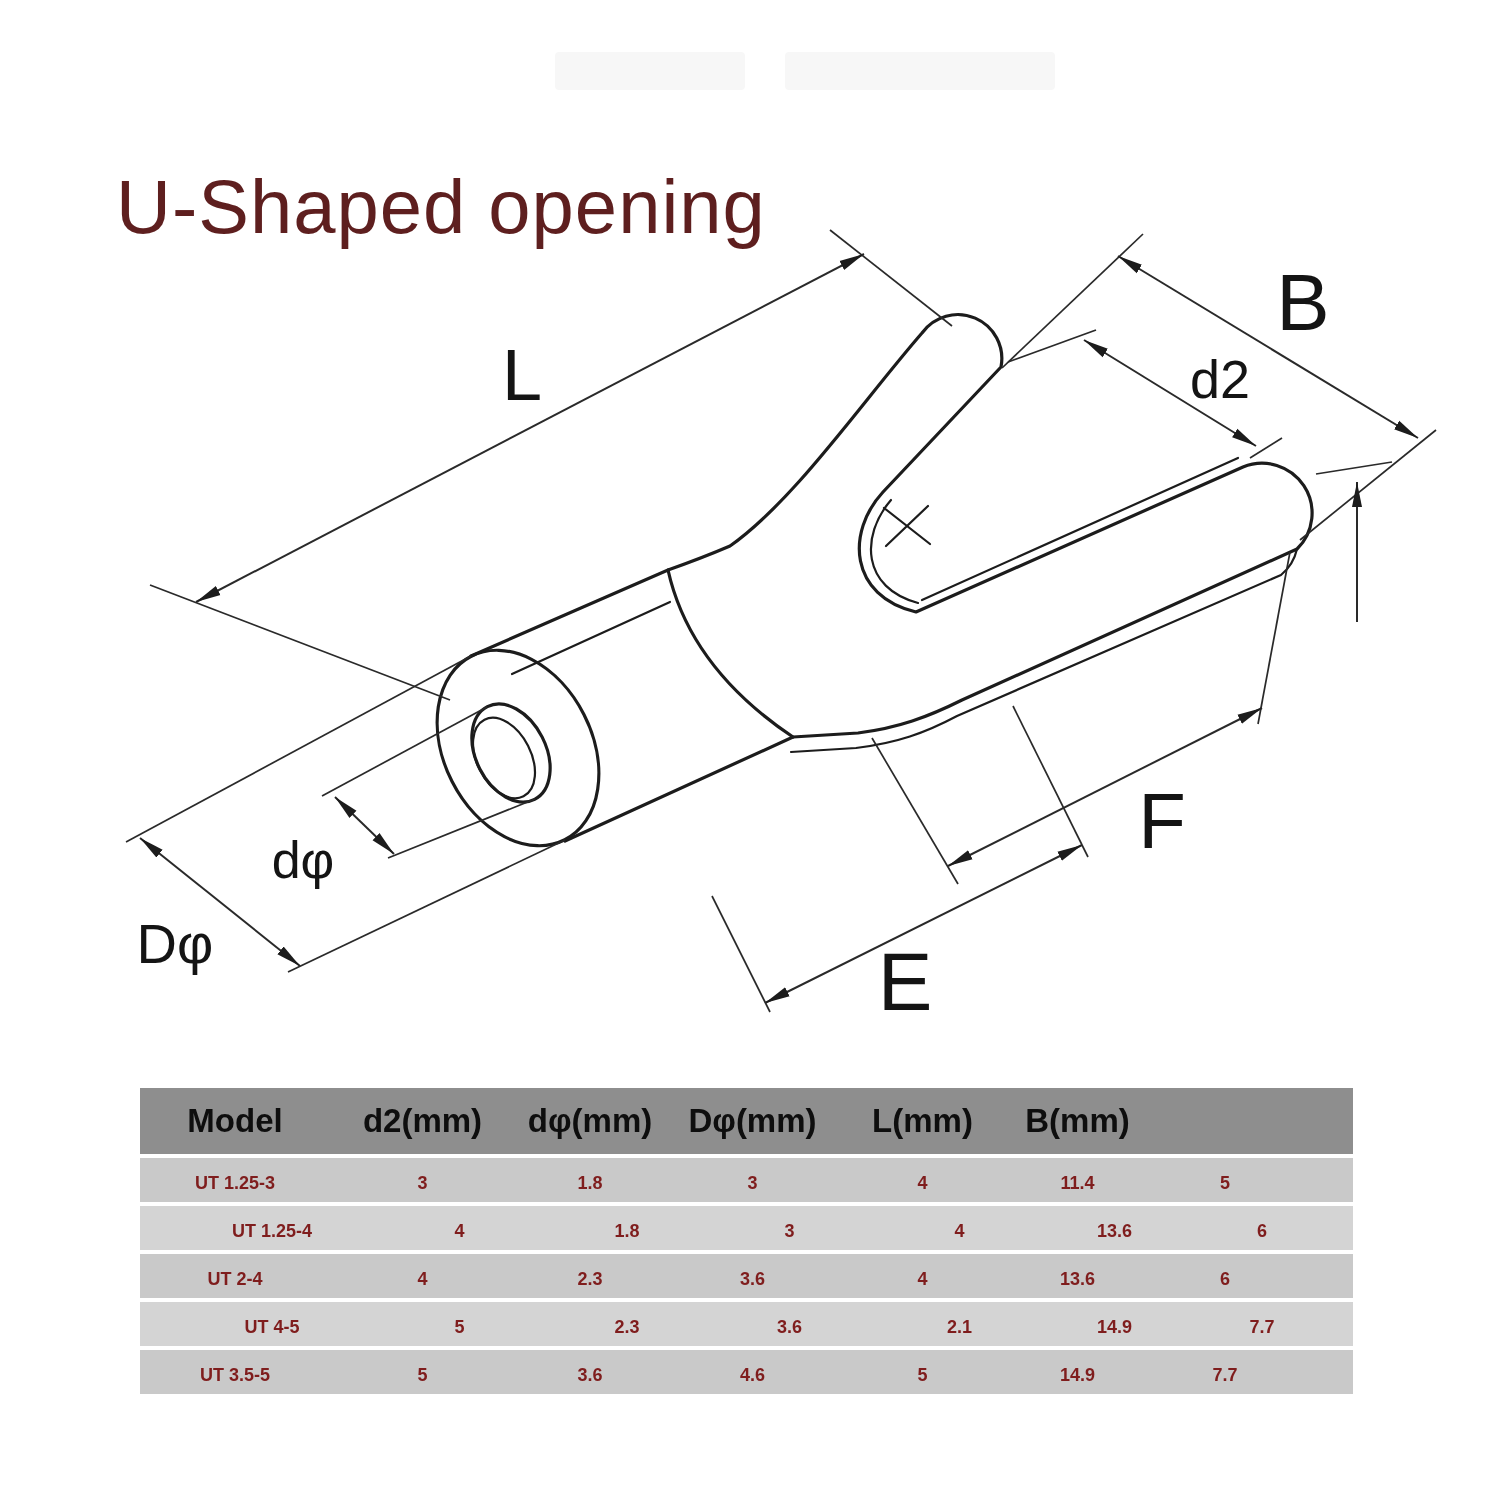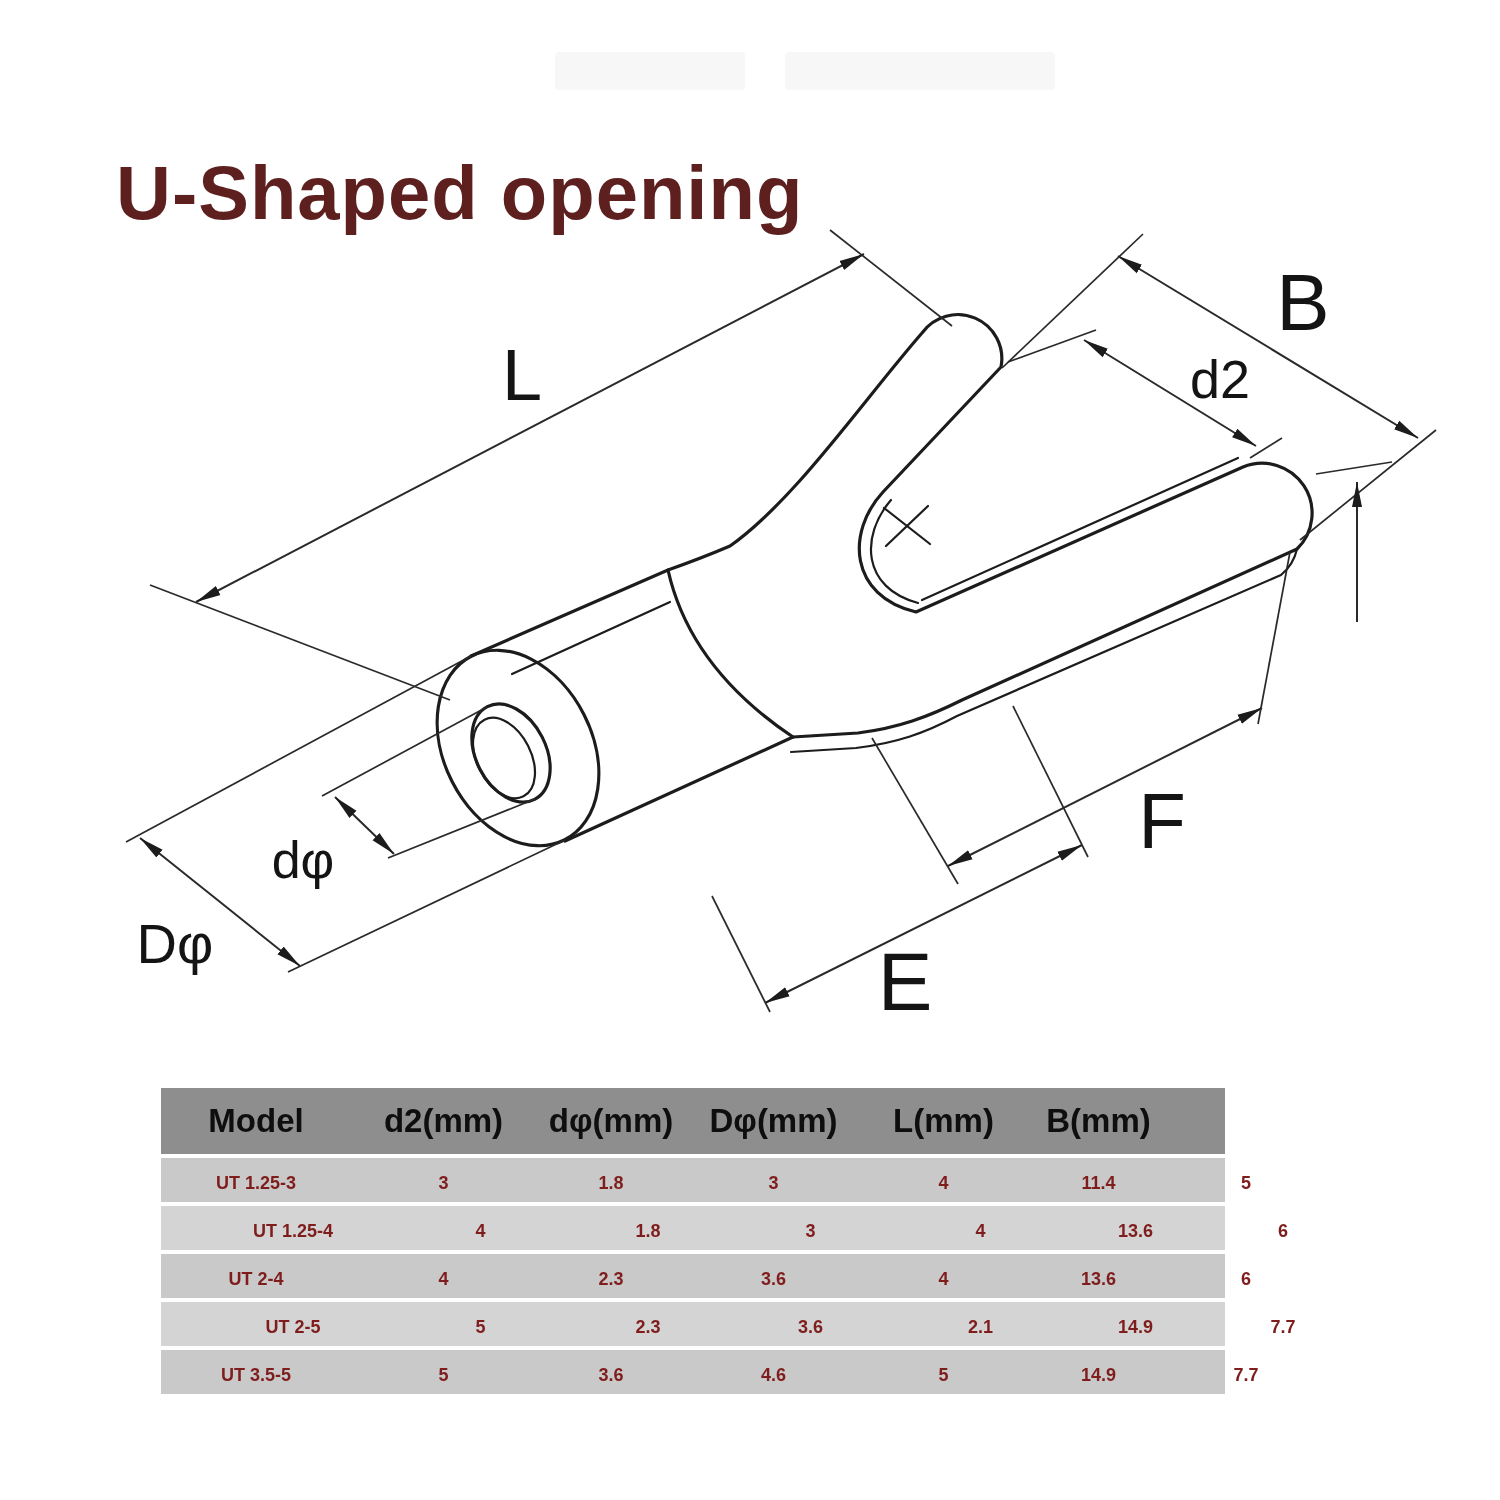--- a/index.html
+++ b/index.html
@@ -2,34 +2,34 @@
 <html><head>
 <meta charset="utf-8">
 <style>
   html,body{margin:0;padding:0;background:#ffffff;}
   body{width:1500px;height:1500px;position:relative;font-family:"Liberation Sans",sans-serif;overflow:hidden;}
   .page{position:absolute;inset:0;background:#ffffff;}
 
   .artifact{position:absolute;background:rgba(120,120,120,0.06);border-radius:4px;}
 
   .page-title{
-    position:absolute;left:116px;top:98px;
-    font-size:76px;font-weight:bold;color:#5e1f1f;letter-spacing:1px;
+    position:absolute;left:116px;top:112px;
+    font-size:76px;font-weight:normal;color:#5e1f1f;letter-spacing:1px;
     white-space:nowrap;
   }
 
   svg.diagram{position:absolute;left:0;top:0;}
 
   .outline path,.outline ellipse{fill:none;stroke:#1c1c1c;stroke-width:3.2;stroke-linecap:round;stroke-linejoin:round;}
   .outline .w2{stroke-width:2.2;}
   .dimw{stroke:#2a2a2a;stroke-width:1.7;fill:none;}
   .diml{stroke:#2a2a2a;stroke-width:2;fill:none;}
   text.dlabel{fill:#141414;}
 
-  .spec-table{position:absolute;left:161px;top:1088px;width:1064px;}
+  .spec-table{position:absolute;left:140px;top:1088px;width:1213px;}
   .thead,.trow{
     display:grid;
     grid-template-columns:190px 185px 150px 175px 165px 145px 150px;
     padding-right:53px;
     box-sizing:border-box;
   }
   .thead{background:#8e8e8e;height:66px;margin-bottom:4px;}
   .trow{height:44px;margin-bottom:4px;}
   .trow.odd{background:#c9c9c9;}
   .trow.even{background:#d4d4d4;padding-left:37px;}
@@ -150,21 +150,21 @@
       <div class="td model">UT 2-4</div>
       <div class="td num">4</div>
       <div class="td num">2.3</div>
       <div class="td num">3.6</div>
       <div class="td num">4</div>
       <div class="td num">13.6</div>
       <div class="td num">6</div>
     </div>
 
     <div class="trow even">
-      <div class="td model">UT 2-5</div>
+      <div class="td model">UT 4-5</div>
       <div class="td num">5</div>
       <div class="td num">2.3</div>
       <div class="td num">3.6</div>
       <div class="td num">2.1</div>
       <div class="td num">14.9</div>
       <div class="td num">7.7</div>
     </div>
 
     <div class="trow odd">
       <div class="td model">UT 3.5-5</div>

